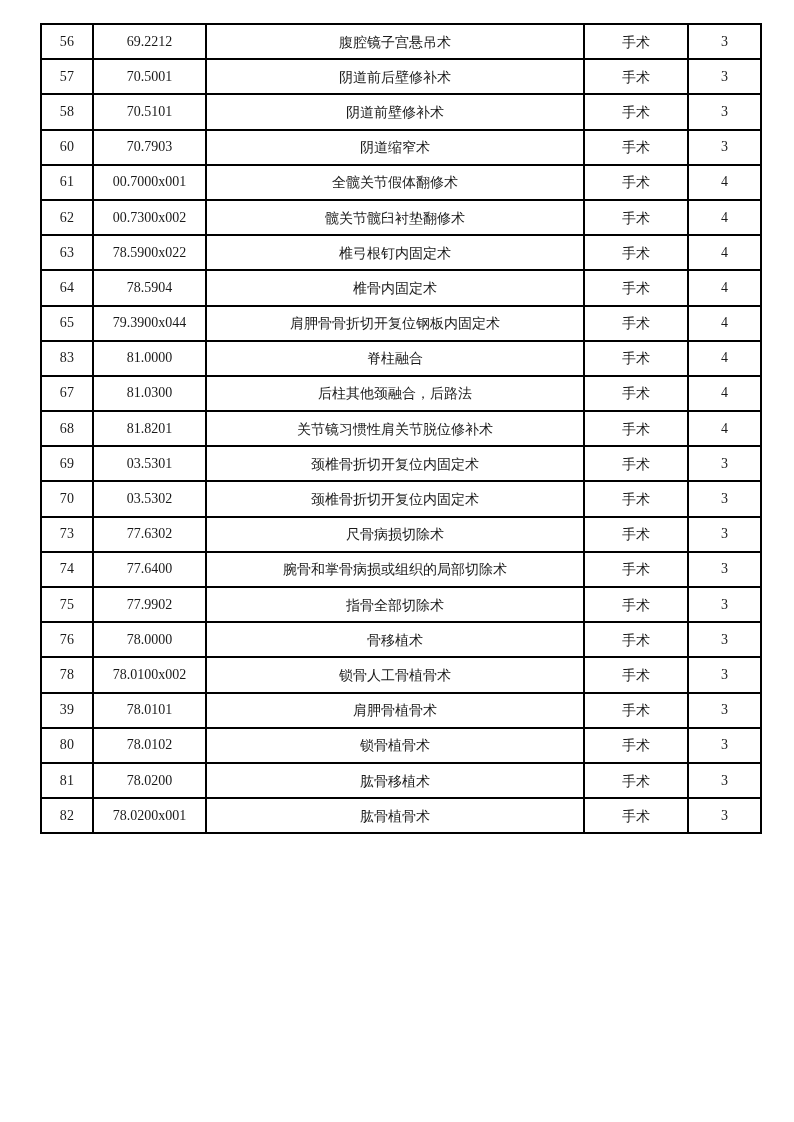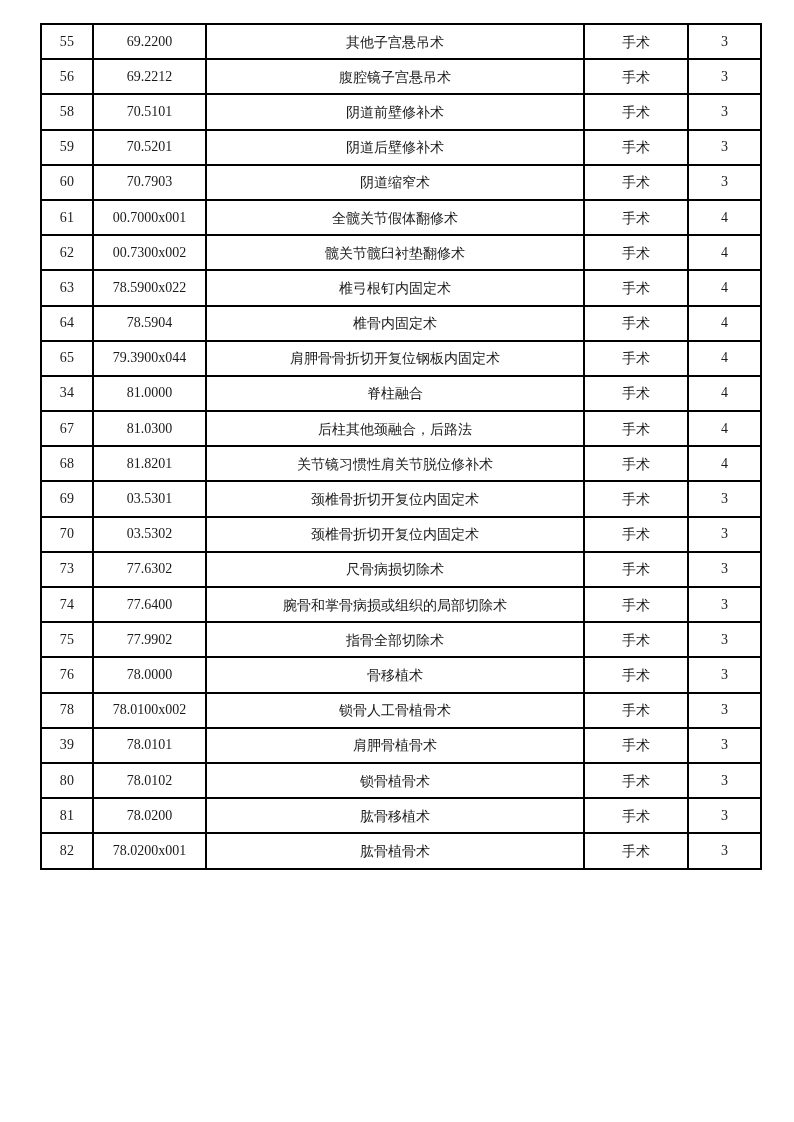--- a/index.html
+++ b/index.html
@@ -71,52 +71,45 @@
   <table class="proc-table">
     <colgroup>
       <col class="c-no">
       <col class="c-code">
       <col class="c-name">
       <col class="c-type">
       <col class="c-level">
     </colgroup>
     <tbody id="table-body">
 
-  <tr>
-    <td class="num">55</td>
-    <td class="code">69.2200</td>
-    <td class="name">其他子宫悬吊术</td>
-    <td class="type">手术</td>
-    <td class="level">3</td>
-  </tr>
 
   <tr>
     <td class="num">56</td>
     <td class="code">69.2212</td>
     <td class="name">腹腔镜子宫悬吊术</td>
     <td class="type">手术</td>
     <td class="level">3</td>
   </tr>
 
+  <tr>
+    <td class="num">57</td>
+    <td class="code">70.5001</td>
+    <td class="name">阴道前后壁修补术</td>
+    <td class="type">手术</td>
+    <td class="level">3</td>
+  </tr>
 
   <tr>
     <td class="num">58</td>
     <td class="code">70.5101</td>
     <td class="name">阴道前壁修补术</td>
     <td class="type">手术</td>
     <td class="level">3</td>
   </tr>
 
-  <tr>
-    <td class="num">59</td>
-    <td class="code">70.5201</td>
-    <td class="name">阴道后壁修补术</td>
-    <td class="type">手术</td>
-    <td class="level">3</td>
-  </tr>
 
   <tr>
     <td class="num">60</td>
     <td class="code">70.7903</td>
     <td class="name">阴道缩窄术</td>
     <td class="type">手术</td>
     <td class="level">3</td>
   </tr>
 
   <tr>
@@ -153,21 +146,21 @@
 
   <tr>
     <td class="num">65</td>
     <td class="code">79.3900x044</td>
     <td class="name">肩胛骨骨折切开复位钢板内固定术</td>
     <td class="type">手术</td>
     <td class="level">4</td>
   </tr>
 
   <tr>
-    <td class="num">34</td>
+    <td class="num">83</td>
     <td class="code">81.0000</td>
     <td class="name">脊柱融合</td>
     <td class="type">手术</td>
     <td class="level">4</td>
   </tr>
 
   <tr>
     <td class="num">67</td>
     <td class="code">81.0300</td>
     <td class="name">后柱其他颈融合，后路法</td>

